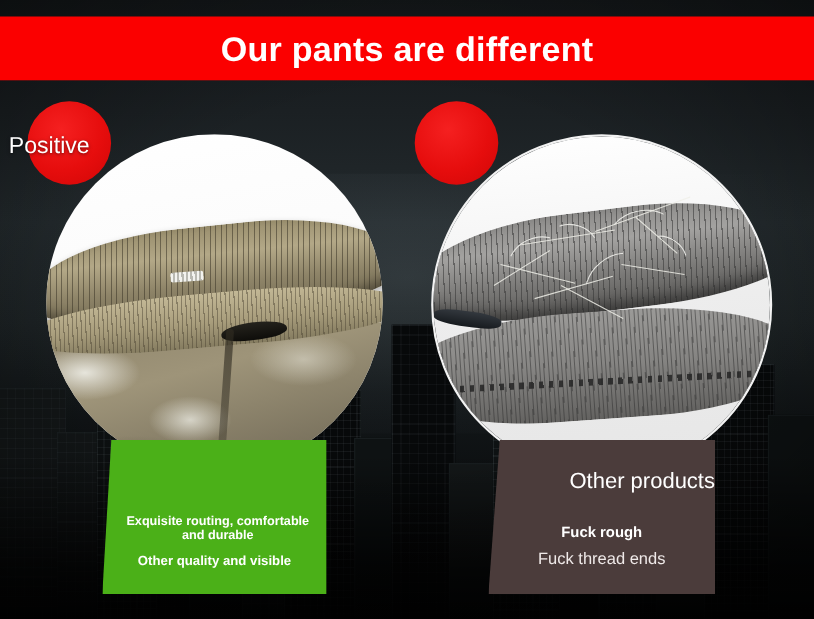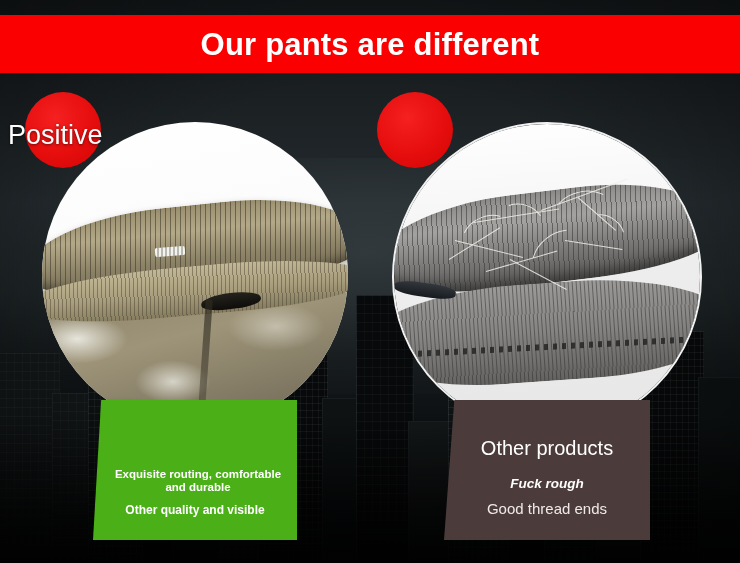--- a/index.html
+++ b/index.html
@@ -121,21 +121,21 @@
     height: 76px;
     border-radius: 50%;
     background: radial-gradient(circle at 40% 34%, #f52020 0%, #e60d0d 55%, #d00606 100%);
   }
   .dot-left  { left: 25px;  top: 92px; }
   .dot-right { left: 377px; top: 92px; }
 
   .tag {
     position: absolute;
     color: #ffffff;
-    font-size: 27px;
+    font-size: 21px;
     font-weight: 400;
     line-height: 1;
     white-space: nowrap;
     text-shadow: 0 1px 3px rgba(0,0,0,.55);
   }
   .tag-left  { left: 8px;   top: 122px; }
   .tag-right { left: 335px; top: 122px; }
 
   
   .photo {
@@ -342,26 +342,25 @@
     font-weight: 700;
     text-align: center;
     padding-left: 12px;
     padding-right: 6px;
   }
   .g-l2 {
     top: 104px;
     font-size: 12px;
     font-weight: 700;
   }
-  .b-title { top: 38px; }
+  .b-title { top: 28px; text-align: right; }
   .b-l1 {
     top: 76px;
     font-size: 13.5px;
     font-weight: 700;
-    font-style: italic;
   }
   .b-l2 {
     top: 100px;
     font-size: 15px;
     font-weight: 400;
     color: #efe9e8;
   }
 </style>
 </head>
 <body>
@@ -438,16 +437,16 @@
   <div class="tag tag-left">Positive</div>
 
   <div class="panel panel-green">
     <div class="panel-line g-l1">Exquisite routing, comfortable and durable</div>
     <div class="panel-line g-l2">Other quality and visible</div>
   </div>
 
   <div class="panel panel-brown">
     <div class="panel-title b-title">Other products</div>
     <div class="panel-line b-l1">Fuck rough</div>
-    <div class="panel-line b-l2">Good thread ends</div>
+    <div class="panel-line b-l2">Fuck thread ends</div>
   </div>
 
 </div>
 
 </body></html>

